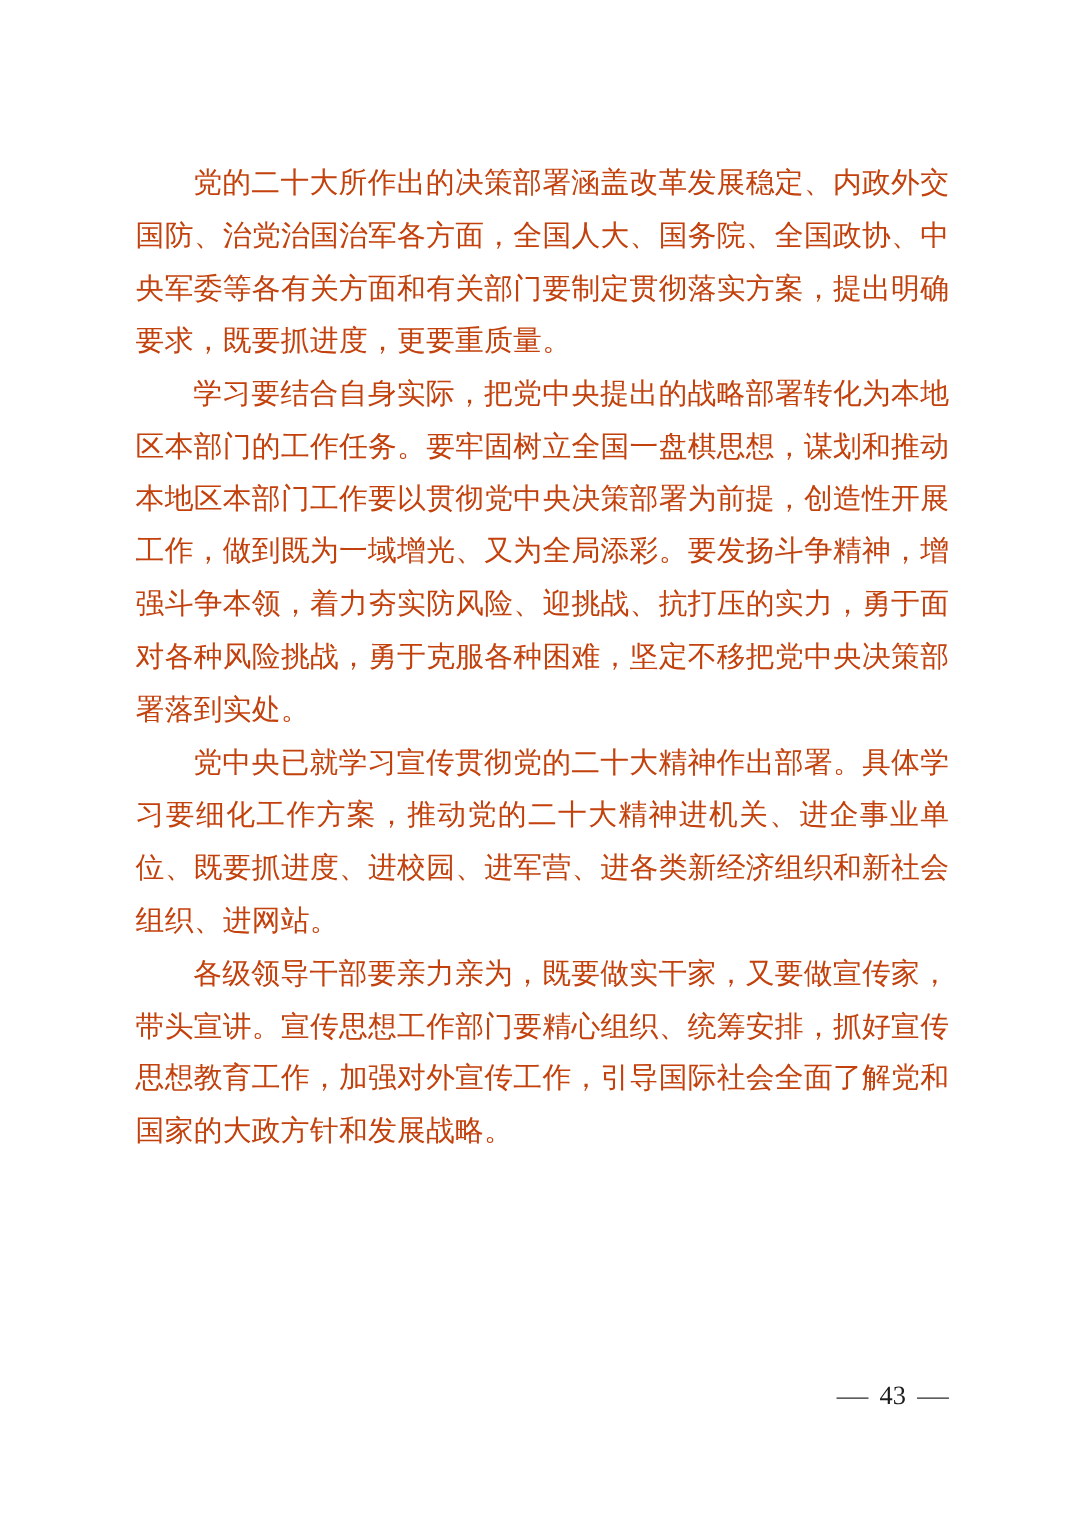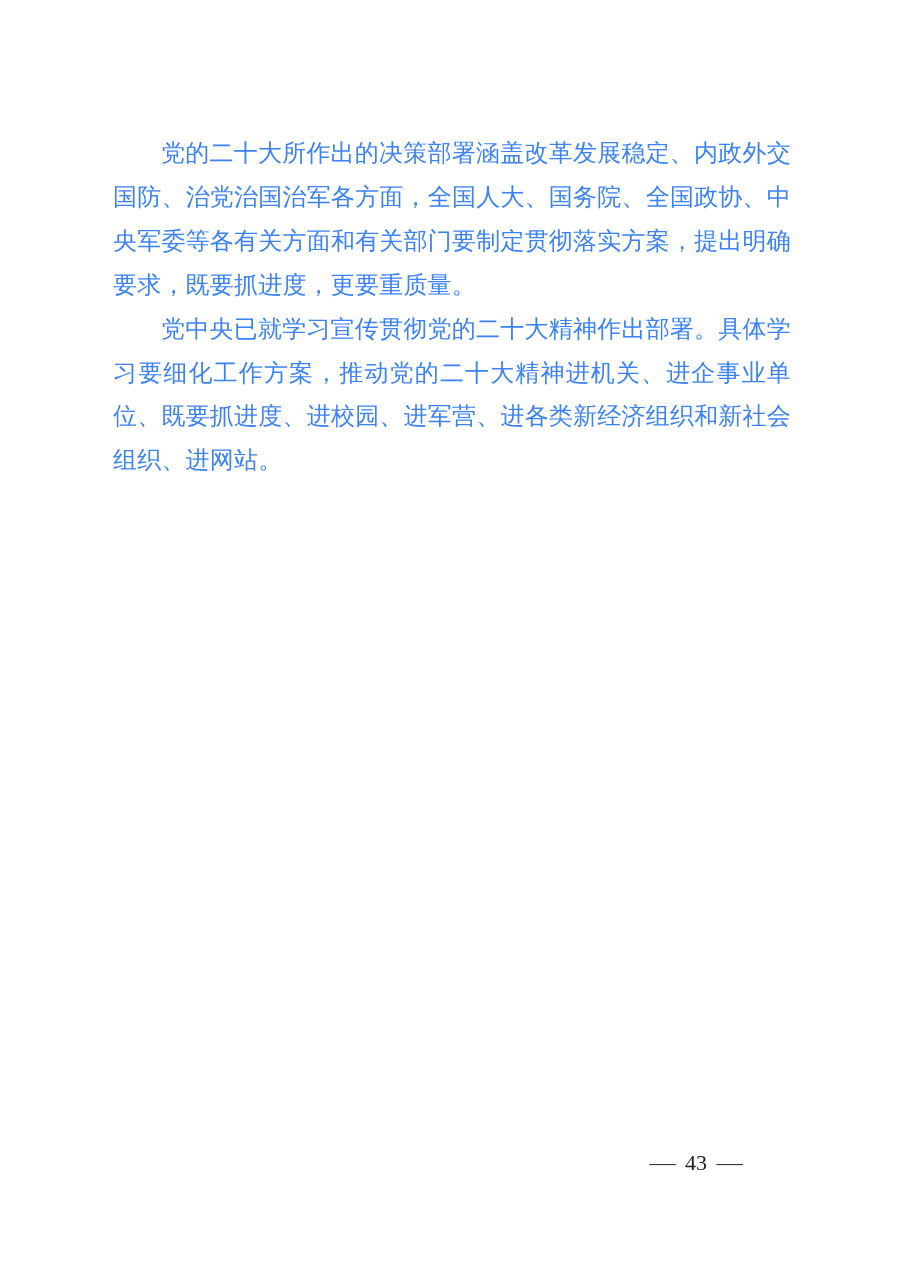--- a/index.html
+++ b/index.html
@@ -23,33 +23,33 @@
     position: absolute;
     left: 113px;
     top: 132px;
     width: 678px;
   }
   .para {
     margin: 0;
     padding: 0;
     font-size: 24px;
     line-height: 43.9px;
-    color: #3b82f6;
+    color: #c2410c;
     text-indent: 2em;
     text-align: justify;
     text-justify: inter-ideograph;
     letter-spacing: 0.2px;
     word-break: break-all;
   }
   .footer {
     position: absolute;
     top: 1150px;
     left: 652px;
     width: 136px;
-    text-align: left;
+    text-align: right;
     font-size: 21px;
     color: #2a2a2a;
     white-space: nowrap;
   }
   .footer .dash {
     display: inline-block;
     color: #2a2a2a;
     transform: scaleX(1.25);
   }
   .footer .pagenum {
@@ -58,18 +58,20 @@
     color: #1d1d1d;
     font-size: 22px;
   }
 </style>
 </head>
 <body>
 
 <div class="page">
   <div class="text-block">
     <p class="para">党的二十大所作出的决策部署涵盖改革发展稳定、内政外交国防、治党治国治军各方面，全国人大、国务院、全国政协、中央军委等各有关方面和有关部门要制定贯彻落实方案，提出明确要求，既要抓进度，更要重质量。</p>
+    <p class="para">学习要结合自身实际，把党中央提出的战略部署转化为本地区本部门的工作任务。要牢固树立全国一盘棋思想，谋划和推动本地区本部门工作要以贯彻党中央决策部署为前提，创造性开展工作，做到既为一域增光、又为全局添彩。要发扬斗争精神，增强斗争本领，着力夯实防风险、迎挑战、抗打压的实力，勇于面对各种风险挑战，勇于克服各种困难，坚定不移把党中央决策部署落到实处。</p>
     <p class="para">党中央已就学习宣传贯彻党的二十大精神作出部署。具体学习要细化工作方案，推动党的二十大精神进机关、进企事业单位、既要抓进度、进校园、进军营、进各类新经济组织和新社会组织、进网站。</p>
+    <p class="para">各级领导干部要亲力亲为，既要做实干家，又要做宣传家，带头宣讲。宣传思想工作部门要精心组织、统筹安排，抓好宣传思想教育工作，加强对外宣传工作，引导国际社会全面了解党和国家的大政方针和发展战略。</p>
   </div>
   <div class="footer">
     <span class="dash">—</span><span class="pagenum">43</span><span class="dash">—</span>
   </div>
 </div>
 
 </body></html>

